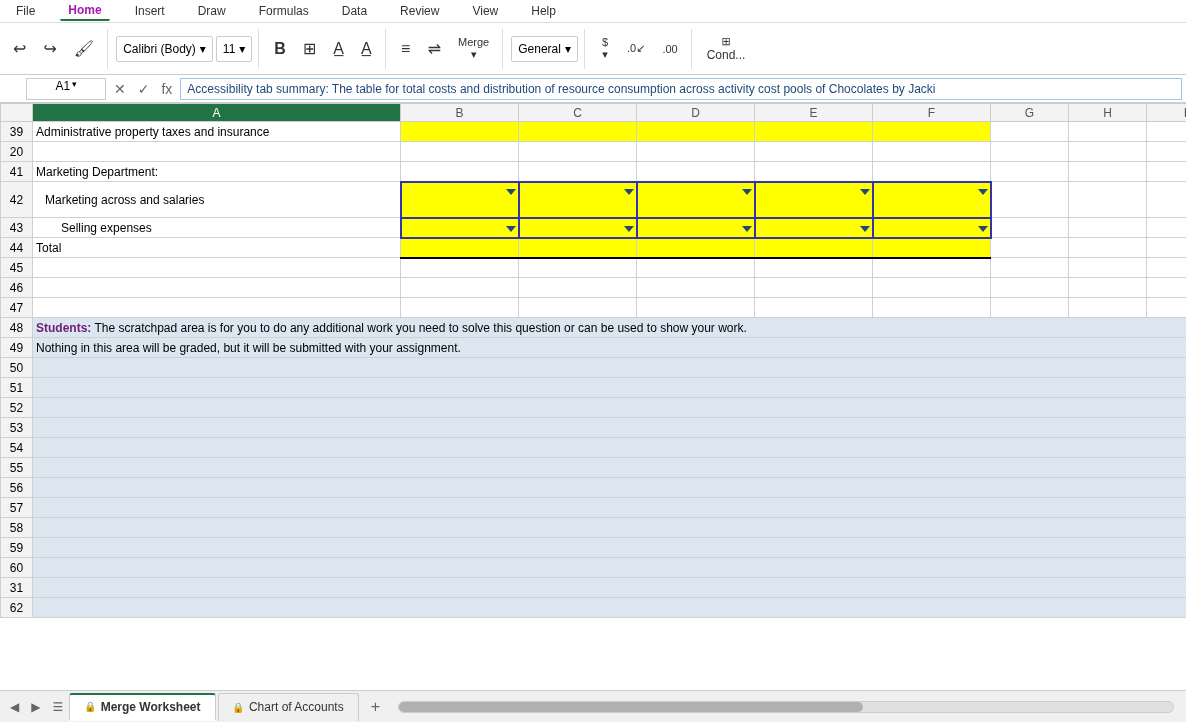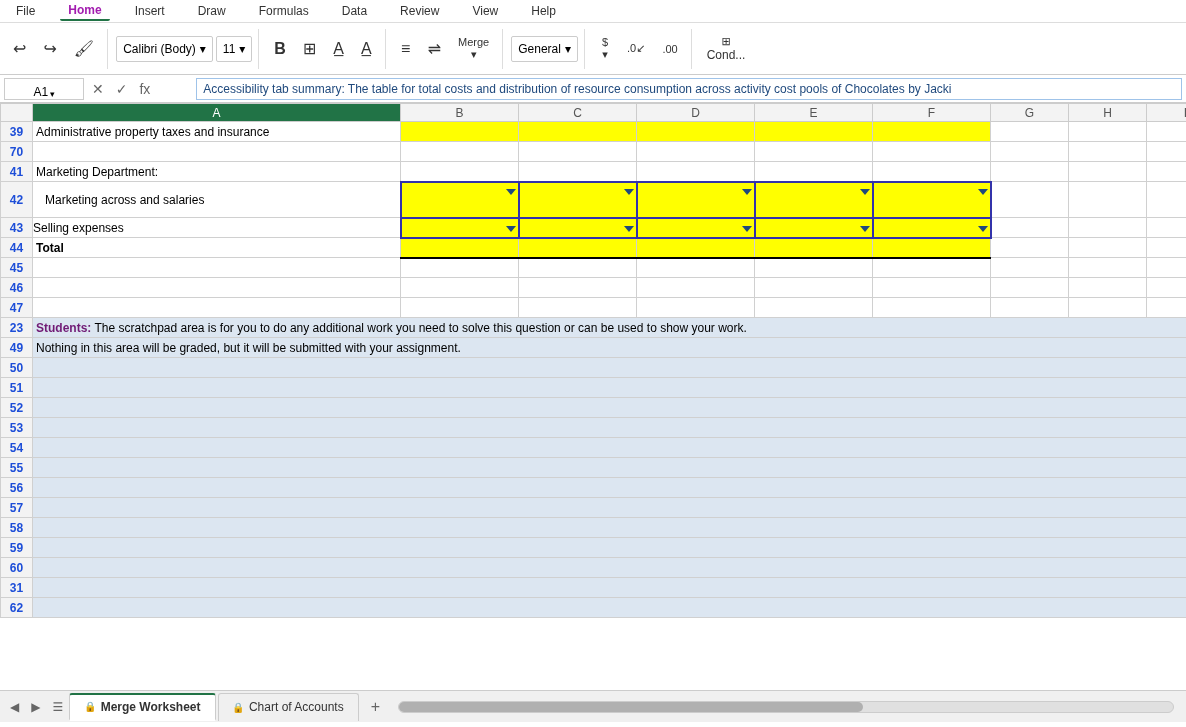--- a/index.html
+++ b/index.html
@@ -39,21 +39,21 @@
       font-size: 12px; background: #fff; cursor: pointer; gap: 4px;
     }
 
     
     .formula-bar {
       display: flex; align-items: center; height: 28px;
       border-bottom: 1px solid #ccc; padding: 0 4px; gap: 4px;
     }
     .cell-ref {
       width: 80px; border: 1px solid #ccc; height: 22px; text-align: center;
-      font-size: 12px; display: flex; align-items: flex-end; justify-content: center;
+      font-size: 12px; display: flex; align-items: flex-start; justify-content: center; margin-left: 22px;
     }
     .formula-icons { display: flex; gap: 4px; align-items: center; }
     .formula-icon { cursor: pointer; color: #666; font-size: 14px; padding: 2px 4px; }
     .formula-input {
       flex: 1; border: 1px solid #9fc3e9; height: 22px; padding: 0 6px;
       font-size: 12px; background: #fff;
     }
 
     
     .spreadsheet-container {
@@ -73,21 +73,21 @@
     table.grid th.col-header {
       background: #f3f3f3; color: #555; text-align: center;
       font-weight: normal; border: 1px solid #ccc; height: 18px;
     }
     table.grid th.col-header.active-col {
       background: #217346; color: #fff;
     }
     table.grid td { background: #fff; }
     td.yellow { background: #ffff00 !important; }
     td.light-blue { background: #dce6f1 !important; }
-    td.row-num { background: #f3f3f3 !important; color: #1d4ed8; text-align: center; width: 32px; font-weight: bold; }
+    td.row-num { background: #f3f3f3 !important; color: #000000; text-align: center; width: 32px; font-weight: normal; }
 
     
     .sheet-tabs {
       display: flex; align-items: center; height: 32px;
       background: #f0f0f0; border-top: 1px solid #ccc;
       padding: 0 4px; gap: 0;
     }
     .tab-nav-btn {
       padding: 4px 6px; cursor: pointer; color: #666; font-size: 12px;
     }
@@ -212,21 +212,21 @@
 <div class="formula-bar">
   <div class="cell-ref">
     <span>A1</span>
     <span style="font-size:9px; margin-left:2px;">▾</span>
   </div>
   <div class="formula-icons">
     <span class="formula-icon">✕</span>
     <span class="formula-icon">✓</span>
     <span class="formula-icon" style="">fx</span>
   </div>
-  <input class="formula-input" value="Accessibility tab summary: The table for total costs and distribution of resource consumption across activity cost pools of Chocolates by Jacki" readonly="" style="font-size: 12px; color: rgb(31, 73, 125); margin-left: 38px;">
+  <input class="formula-input" value="Accessibility tab summary: The table for total costs and distribution of resource consumption across activity cost pools of Chocolates by Jacki" readonly="" style="font-size: 12px; color: rgb(31, 73, 125);">
 </div>
 
 <div class="spreadsheet-container">
   <div class="sheet-grid">
     <table class="grid">
       <colgroup>
         <col style="width:32px">
         <col style="width:368px">
         <col style="width:118px">
         <col style="width:118px">
@@ -260,21 +260,21 @@
           <td class="yellow"></td>
           <td class="yellow"></td>
           <td class="yellow"></td>
           <td class="yellow"></td>
           <td></td>
           <td></td>
           <td></td>
         </tr>
 
         <tr>
-          <td class="row-num">70</td>
+          <td class="row-num">20</td>
           <td></td>
           <td></td>
           <td></td>
           <td></td>
           <td></td>
           <td></td>
           <td></td>
           <td></td>
           <td></td>
         </tr>
@@ -310,21 +310,21 @@
           <td class="yellow" style="text-align:right; padding-right:2px; vertical-align:top; border:2px solid #3333aa;">
             <span style="display:inline-block;width:0;height:0;border-left:5px solid transparent;border-right:5px solid transparent;border-top:6px solid #1f497d;margin-top:3px;"></span>
           </td>
           <td></td>
           <td></td>
           <td></td>
         </tr>
 
         <tr>
           <td class="row-num">43</td>
-          <td style="padding-left:0;">Selling expenses</td>
+          <td style="padding-left:28px;">Selling expenses</td>
           <td class="yellow" style="text-align:right; padding-right:2px; border:2px solid #3333aa;">
             <span style="display:inline-block;width:0;height:0;border-left:5px solid transparent;border-right:5px solid transparent;border-top:6px solid #1f497d;margin-top:3px;"></span>
           </td>
           <td class="yellow" style="text-align:right; padding-right:2px; border:2px solid #3333aa;">
             <span style="display:inline-block;width:0;height:0;border-left:5px solid transparent;border-right:5px solid transparent;border-top:6px solid #1f497d;margin-top:3px;"></span>
           </td>
           <td class="yellow" style="text-align:right; padding-right:2px; border:2px solid #3333aa;">
             <span style="display:inline-block;width:0;height:0;border-left:5px solid transparent;border-right:5px solid transparent;border-top:6px solid #1f497d;margin-top:3px;"></span>
           </td>
           <td class="yellow" style="text-align:right; padding-right:2px; border:2px solid #3333aa;">
@@ -333,21 +333,21 @@
           <td class="yellow" style="text-align:right; padding-right:2px; border:2px solid #3333aa;">
             <span style="display:inline-block;width:0;height:0;border-left:5px solid transparent;border-right:5px solid transparent;border-top:6px solid #1f497d;margin-top:3px;"></span>
           </td>
           <td></td>
           <td></td>
           <td></td>
         </tr>
 
         <tr>
           <td class="row-num">44</td>
-          <td style="font-weight:bold;margin-left:24px;">Total</td>
+          <td style="font-weight:normal;margin-left:24px;">Total</td>
           <td class="yellow" style="border-top:2px solid #000; border-bottom:2px solid #000;"></td>
           <td class="yellow" style="border-top:2px solid #000; border-bottom:2px solid #000;"></td>
           <td class="yellow" style="border-top:2px solid #000; border-bottom:2px solid #000;"></td>
           <td class="yellow" style="border-top:2px solid #000; border-bottom:2px solid #000;"></td>
           <td class="yellow" style="border-top:2px solid #000; border-bottom:2px solid #000;"></td>
           <td></td>
           <td></td>
           <td></td>
         </tr>
 
@@ -384,21 +384,21 @@
           <td></td>
           <td></td>
           <td></td>
           <td></td>
           <td></td>
           <td></td>
           <td></td>
         </tr>
 
         <tr>
-          <td class="row-num">23</td>
+          <td class="row-num">48</td>
           <td class="light-blue" colspan="9" style="font-size:12px;">
             <span style="color:#701a75; font-weight:600;">Students:</span>
             <span> The scratchpad area is for you to do any additional work you need to solve this question or can be used to show your work.</span>
           </td>
         </tr>
 
         <tr>
           <td class="row-num">49</td>
           <td class="light-blue" colspan="9">Nothing in this area will be graded, but it will be submitted with your assignment.</td>
         </tr>

